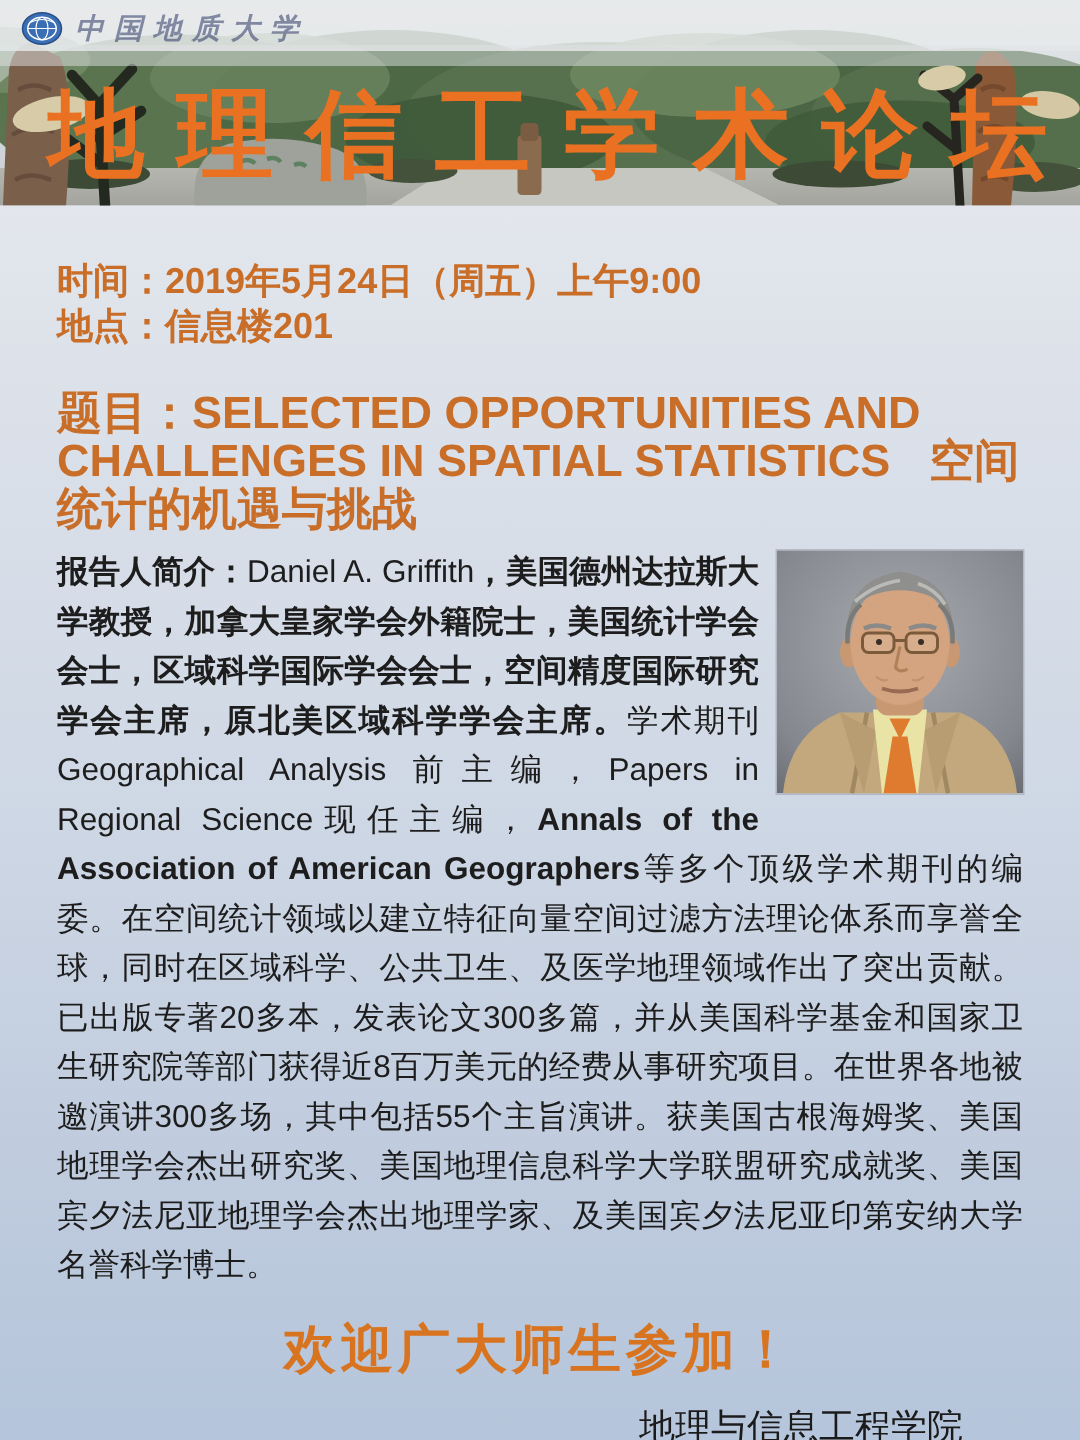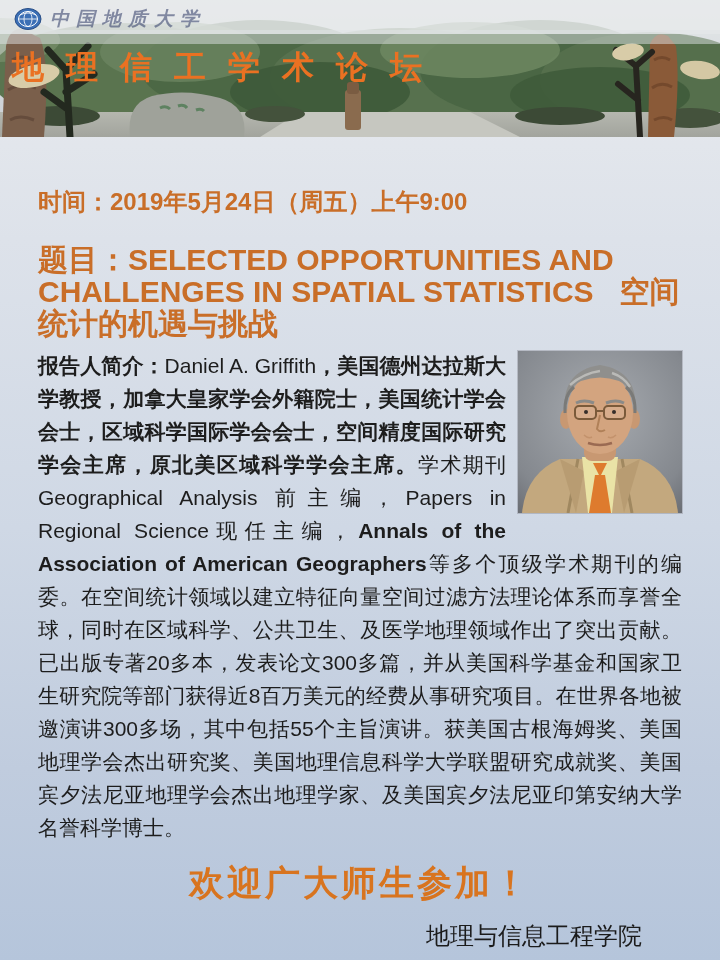--- a/index.html
+++ b/index.html
@@ -28,36 +28,36 @@
   }
   .univ-name {
     font-family: "Liberation Serif", "DejaVu Serif", serif;
     font-style: italic; font-weight: bold;
     font-size: 19px; letter-spacing: 7px;
     color: #2E3A66; opacity: 0.55;
     white-space: nowrap;
   }
   .header-title {
     position: absolute; top: 46px; left: 0; right: 0;
-    text-align: left;
-    font-size: 32px; font-weight: bold;
+    text-align: right;
+    font-size: 64px; font-weight: bold;
     letter-spacing: 22px; padding-left: 12px;
     color: #EA7122;
     white-space: nowrap;
   }
   
   .content { padding: 0 38px; }
   .intro {
     margin-top: 13px;
     font-size: 24px; line-height: 36px;
     text-indent: 2em;
     color: #1b1b1b;
   }
   .schedule {
-    margin-top: 17px;
+    margin-top: 3px;
     color: #C96E28;
     font-weight: bold;
     font-size: 24px; line-height: 30px;
   }
   .topic {
     margin-top: 27px;
     color: #C96E28;
     font-weight: bold;
     font-size: 30px; line-height: 32px;
   }
@@ -167,20 +167,21 @@
     </div>
 
     <div class="header-title">地理信工学术论坛</div>
   </div>
 
   <div class="content">
 
 
     <div class="schedule">
       <div><span>时间：</span><span>2019年5月24日（周五）上午9:00</span></div>
+      <div><span>地点：</span><span>信息楼201</span></div>
     </div>
 
     <p class="topic"><span>题目：</span><span>SELECTED OPPORTUNITIES AND CHALLENGES IN SPATIAL STATISTICS</span><span class="gap"></span><span>空间统计的机遇与挑战</span></p>
 
     <div class="bio">
       <svg class="speaker-photo" width="164" height="162" viewBox="0 0 164 162">
         <defs>
           <radialGradient id="pbg" cx="0.5" cy="0.38" r="0.85">
             <stop offset="0" stop-color="#A7ABB0"></stop>
             <stop offset="0.7" stop-color="#84888E"></stop>

